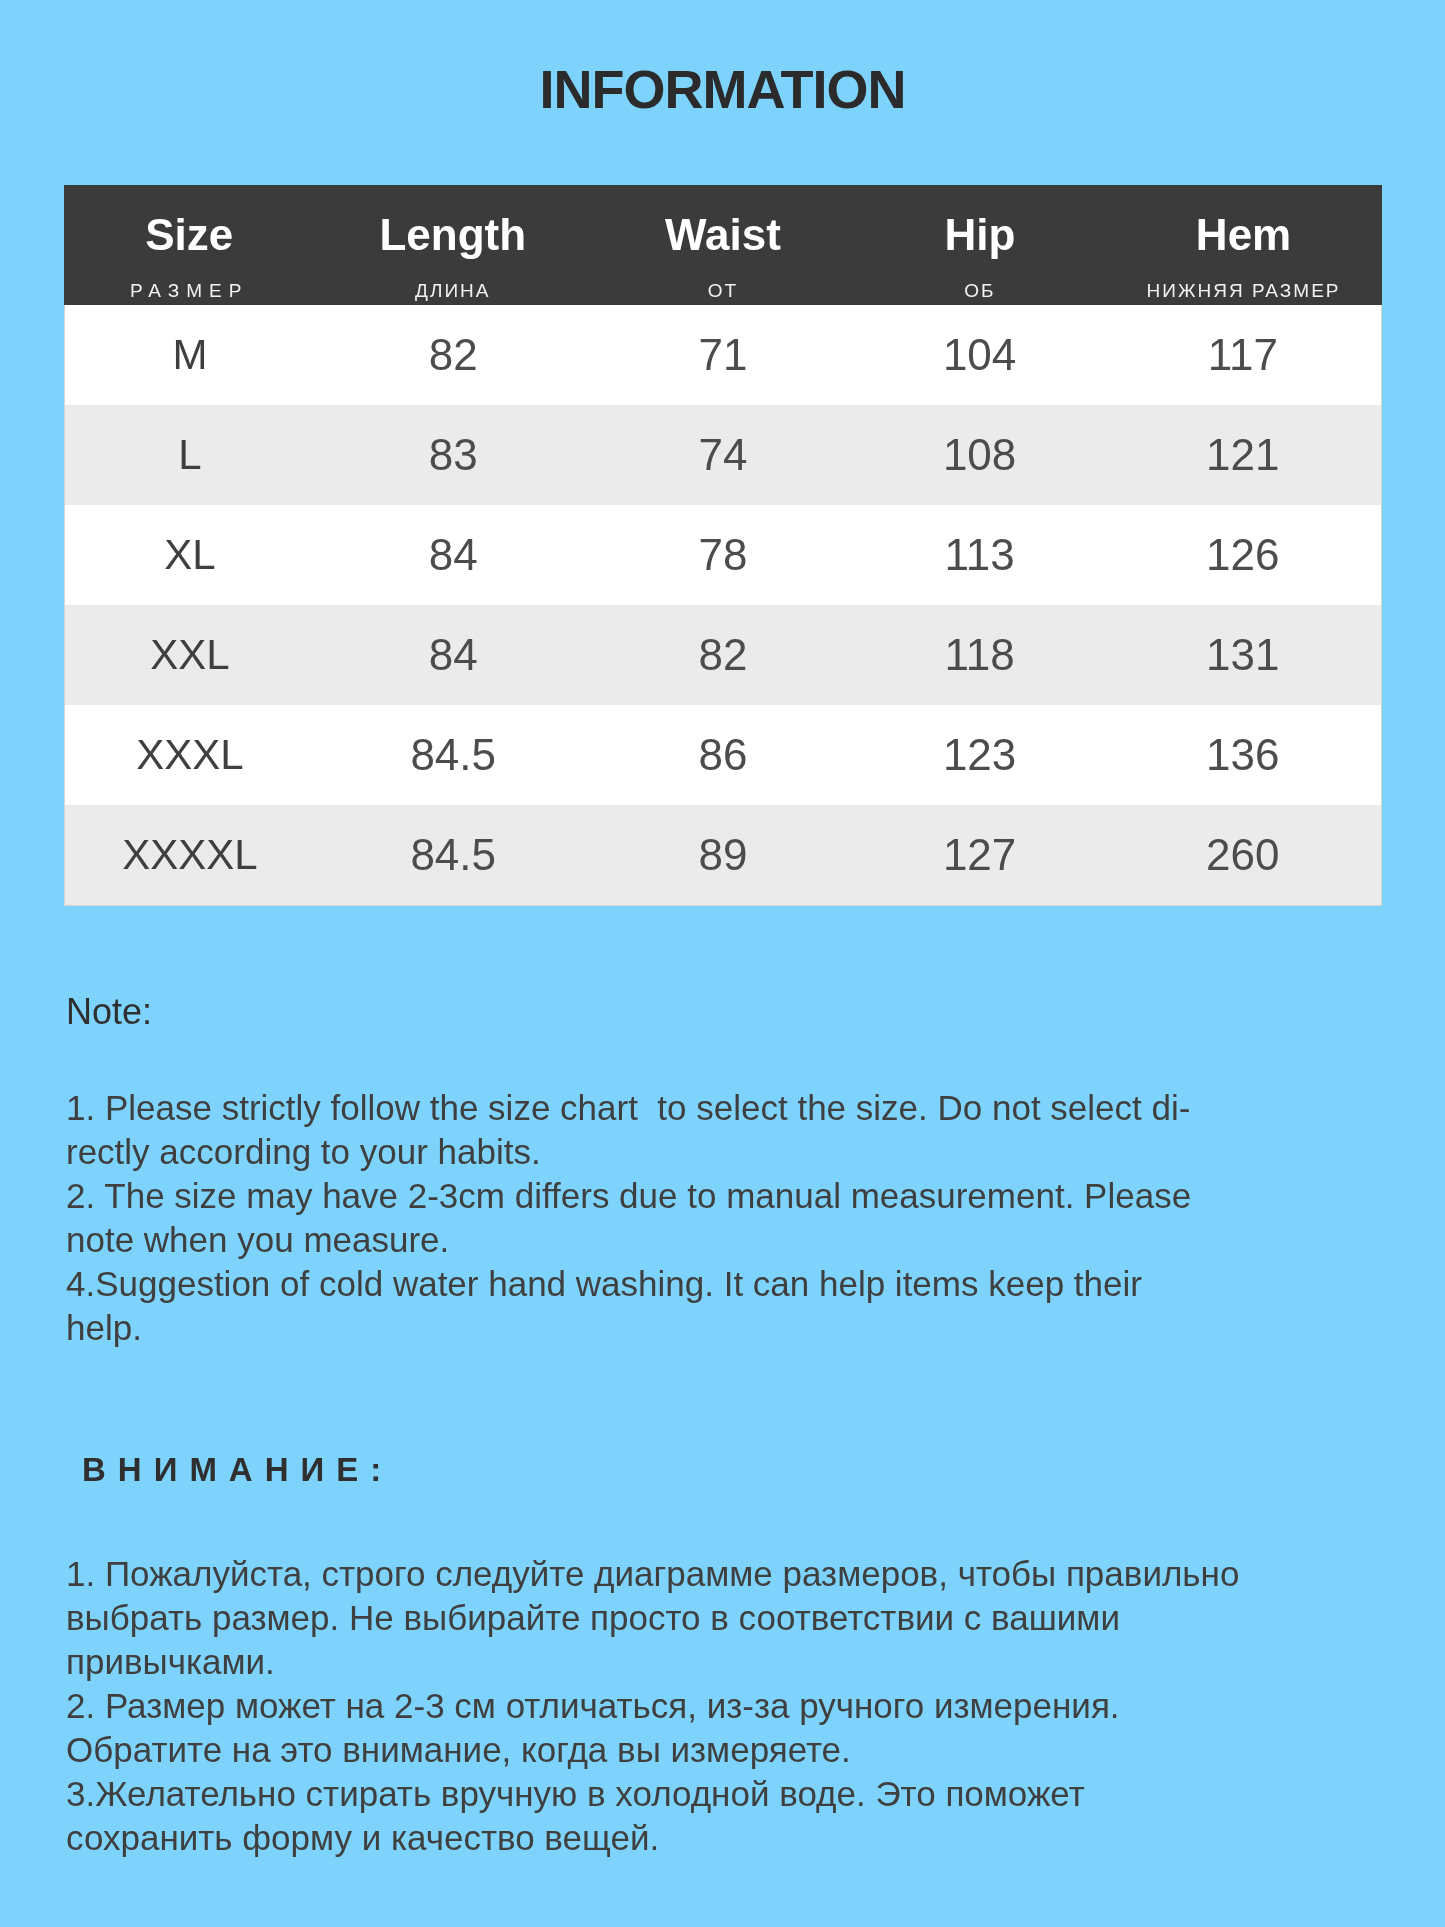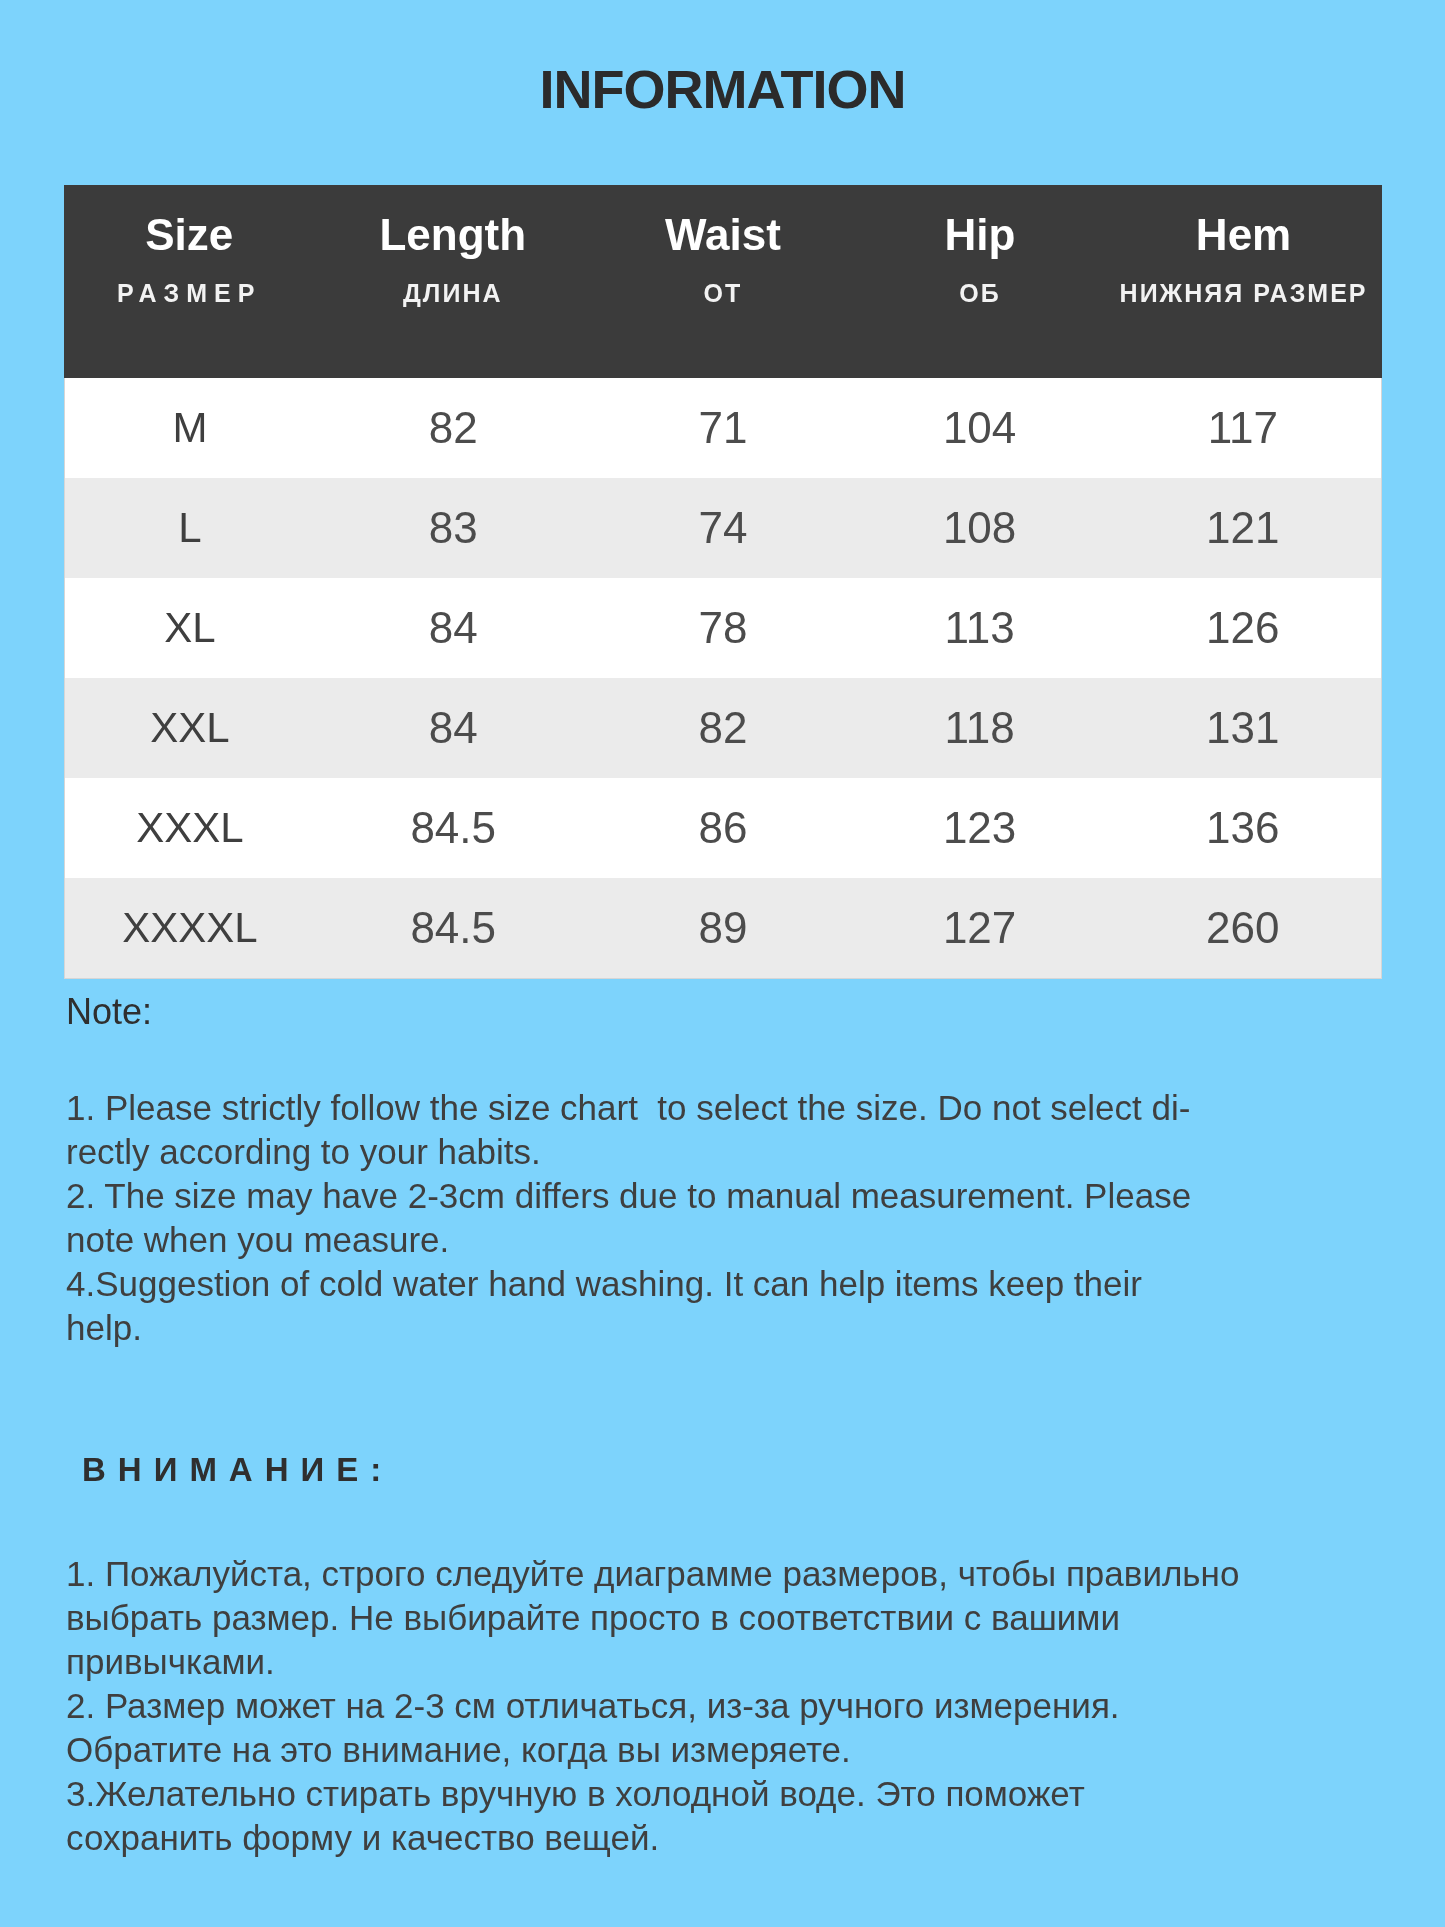--- a/index.html
+++ b/index.html
@@ -33,39 +33,39 @@
   .size-table {
     position: absolute;
     left: 64px;
     top: 185px;
     width: 1318px;
   }
   .table-header {
     display: grid;
     grid-template-columns: 19% 21% 20% 19% 21%;
     background: #3b3b3b;
-    height: 193px;
+    height: 120px;
   }
   .header-cell {
     display: flex;
     flex-direction: column;
     align-items: center;
     padding-top: 28px;
     box-sizing: border-box;
   }
   .header-label {
     color: #ffffff;
     font-size: 44px;
     font-weight: 700;
     line-height: 1;
   }
   .header-sublabel {
     color: #f2f2f2;
-    font-size: 25px;
-    font-weight: 700;
+    font-size: 19px;
+    font-weight: 400;
     letter-spacing: 2px;
     margin-top: 24px;
     line-height: 1;
     white-space: pre;
   }
   .header-sublabel.ls-wide { letter-spacing: 7px; }
 
   .table-body {
     border-left: 1px solid #d6d6d6;
     border-right: 1px solid #d6d6d6;

